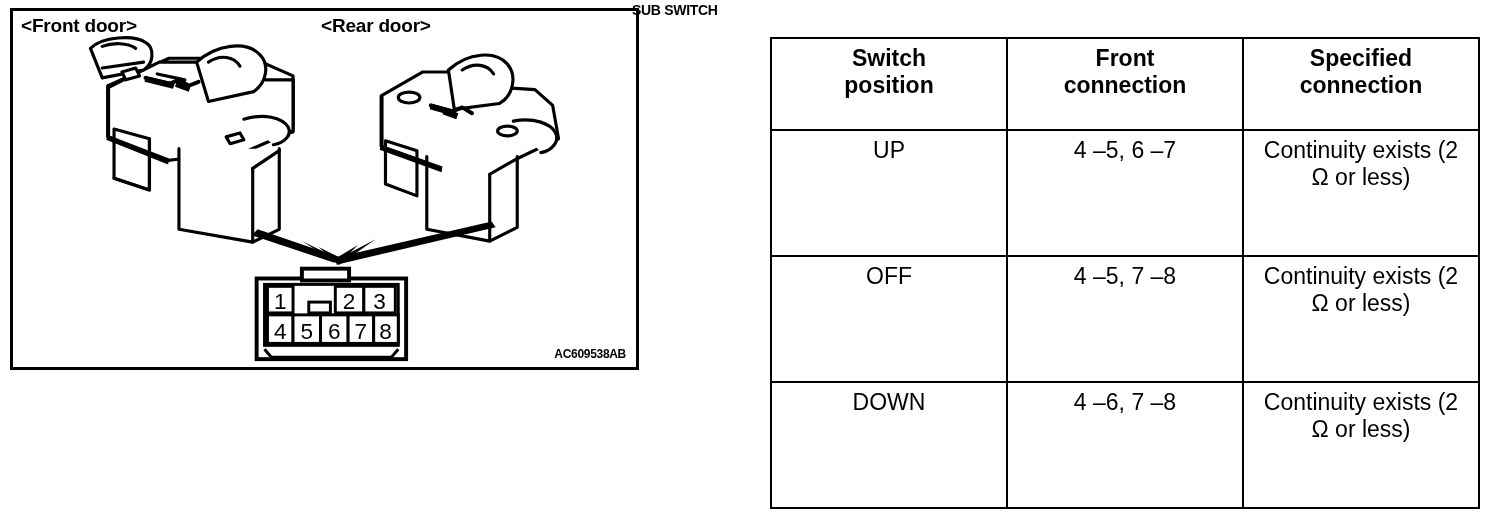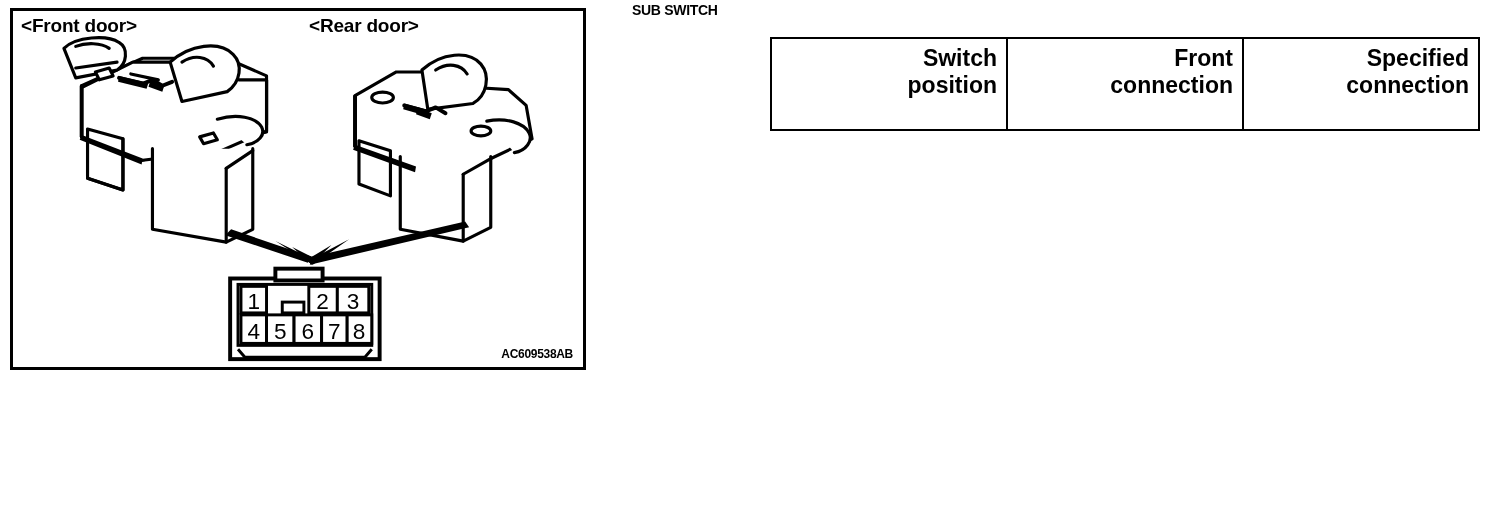--- a/index.html
+++ b/index.html
@@ -14,35 +14,35 @@
     font-family: "Liberation Sans", sans-serif;
     color: #000000;
     overflow: hidden;
   }
 
   
   #illustration-panel {
     position: absolute;
     left: 10px;
     top: 8px;
-    width: 576px;
+    width: 629px;
     height: 362px;
     border: 3px solid #000;
     box-sizing: border-box;
     background: #fff;
   }
   .callout-label {
     position: absolute;
     font-size: 19px;
     font-weight: bold;
     letter-spacing: -0.2px;
     white-space: nowrap;
   }
   #label-front-door { left: 8px;  top: 4px; }
-  #label-rear-door  { left: 296px; top: 4px; }
+  #label-rear-door  { left: 308px; top: 4px; }
 
   #part-code {
     position: absolute;
     right: 10px;
     bottom: 6px;
     font-size: 12px;
     font-weight: bold;
     letter-spacing: -0.3px;
   }
 
@@ -73,21 +73,21 @@
   }
   #spec-table col.c1 { width: 236px; }
   #spec-table col.c2 { width: 236px; }
   #spec-table col.c3 { width: 236px; }
 
   #spec-table th,
   #spec-table td {
     border: 2px solid #000;
     vertical-align: top;
     padding: 6px 9px 0 9px;
-    text-align: right;
+    text-align: center;
     font-size: 23px;
     line-height: 1.17;
   }
   #spec-table th {
     font-weight: bold;
     height: 84px;
   }
   #spec-table td {
     font-weight: normal;
     height: 118px;
@@ -239,14 +239,29 @@
         <span>Front</span><br>
         <span>connection</span>
       </th>
       <th>
         <span>Specified</span><br>
         <span>connection</span>
       </th>
     </tr>
   </thead>
   <tbody>
+    <tr class="row-up">
+      <td>UP</td>
+      <td>4 –5, 6 –7</td>
+      <td>Continuity exists (2 Ω or less)</td>
+    </tr>
+    <tr class="row-off">
+      <td>OFF</td>
+      <td>4 –5, 7 –8</td>
+      <td>Continuity exists (2 Ω or less)</td>
+    </tr>
+    <tr class="row-down">
+      <td>DOWN</td>
+      <td>4 –6, 7 –8</td>
+      <td>Continuity exists (2 Ω or less)</td>
+    </tr>
   </tbody>
 </table>
 
 </body></html>

